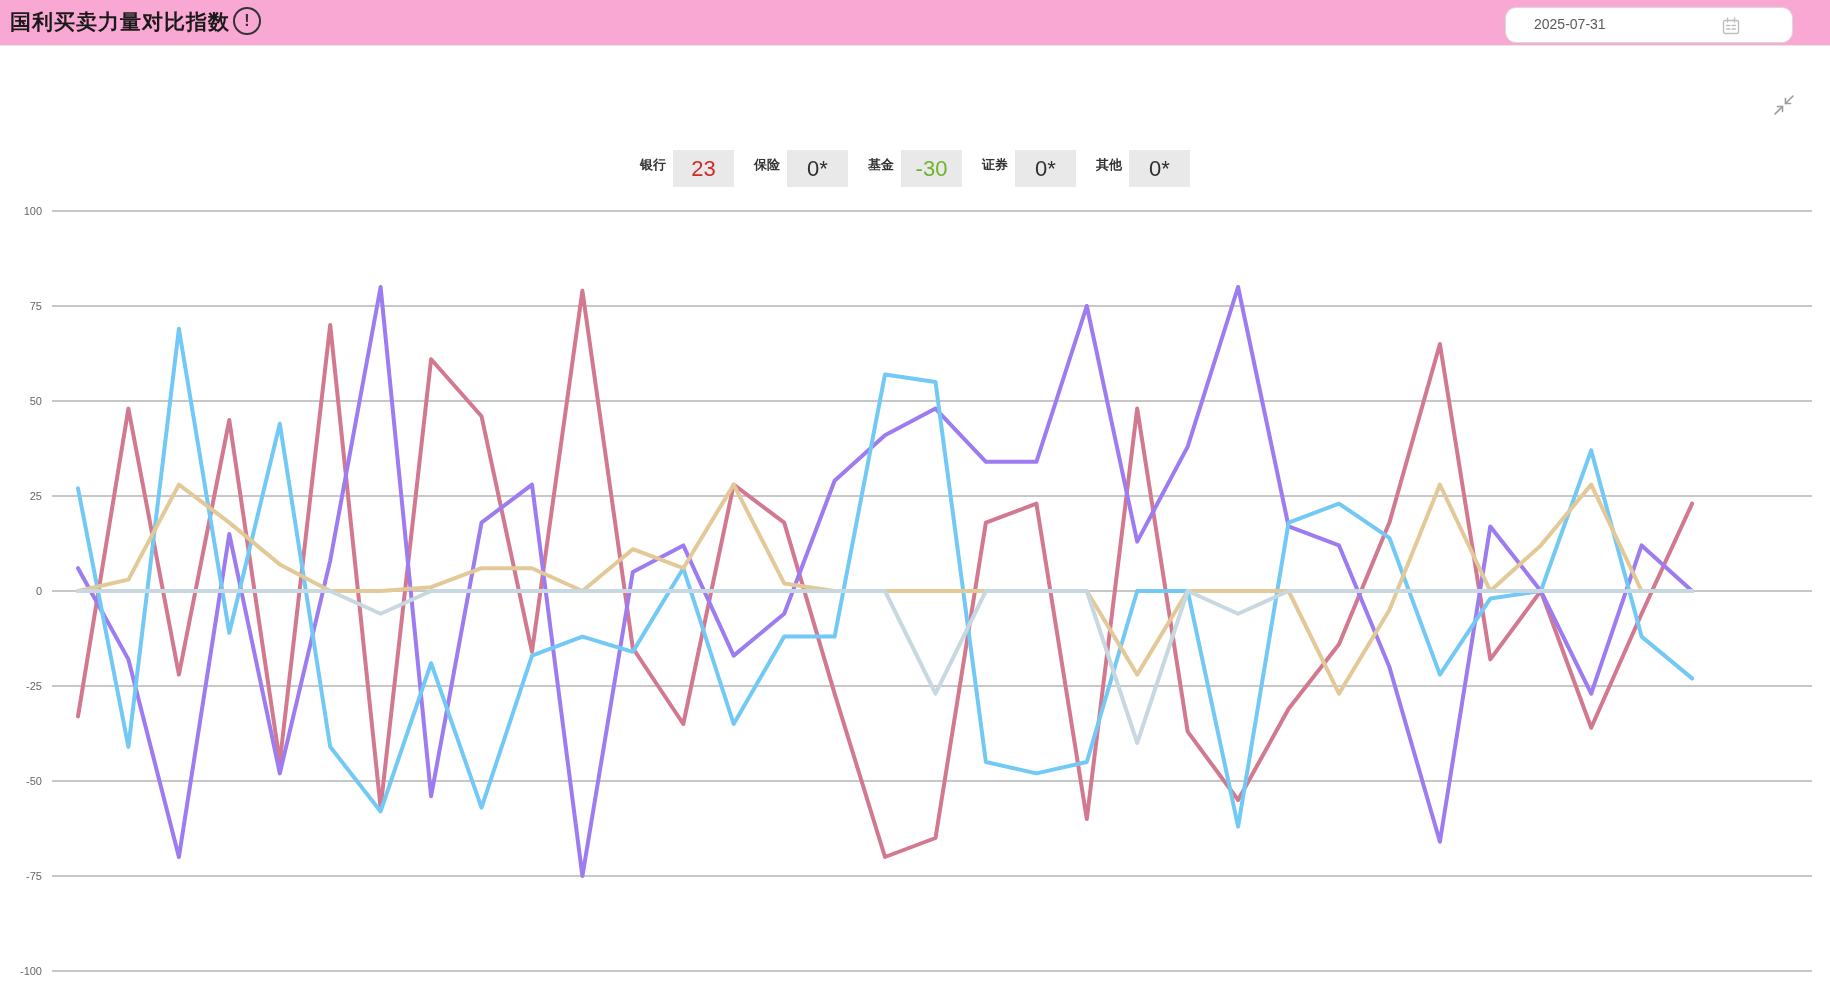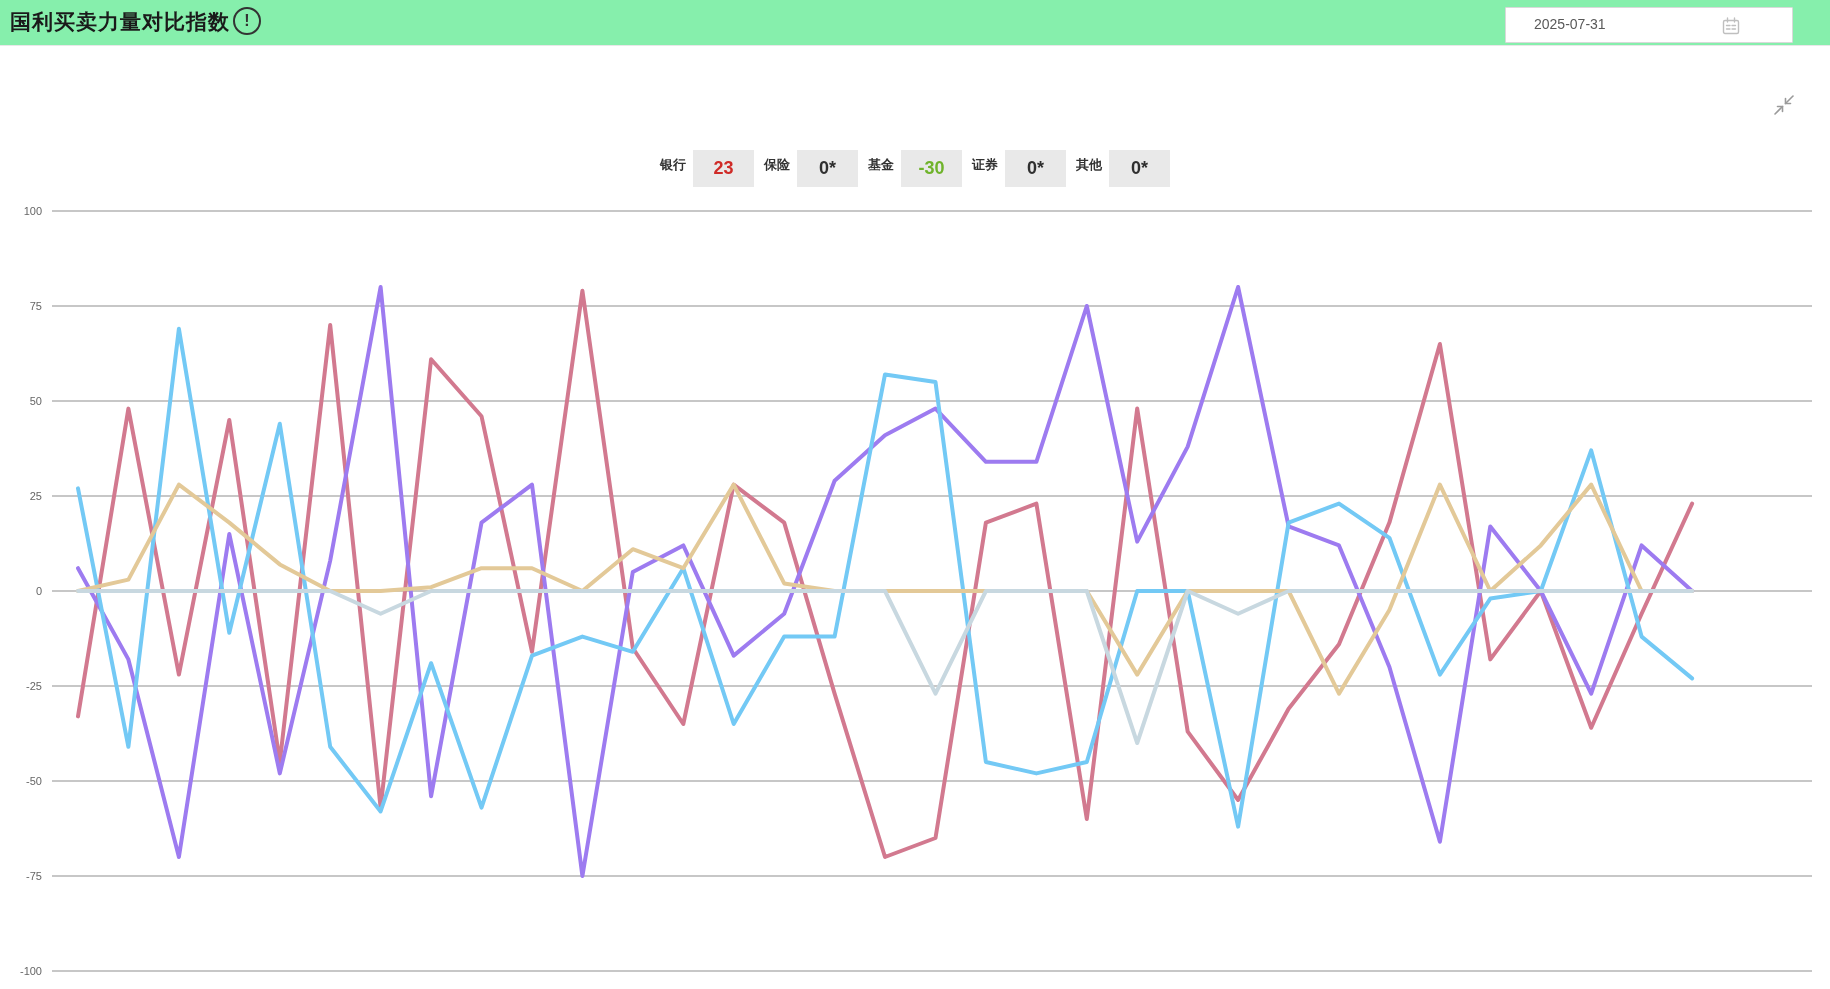--- a/index.html
+++ b/index.html
@@ -2,42 +2,42 @@
 <html><head>
 <meta charset="utf-8">
 <style>
   * { margin:0; padding:0; box-sizing:border-box; }
   html,body { width:1830px; height:989px; background:#fff; overflow:hidden;
               font-family:"Liberation Sans","DejaVu Sans",sans-serif; }
   .page { position:relative; width:1830px; height:989px; background:#fff; }
 
   
   .header { position:absolute; top:0; left:0; width:1830px; height:46px;
-            background:#86efac; border-bottom:1px solid #e8e8e8; }
+            background:#f9a8d4; border-bottom:1px solid #e8e8e8; }
   .header-title { position:absolute; left:10px; top:8px; font-size:21px; font-weight:bold;
                   color:#1a1a1a; letter-spacing:1px; }
   .info-icon { position:absolute; left:233px; top:7px; width:28px; height:28px;
                border:2px solid #333; border-radius:50%; color:#333; font-weight:bold;
                font-size:16px; text-align:center; line-height:24px; cursor:pointer; }
   .date-picker { position:absolute; left:1505px; top:7px; width:288px; height:36px;
-                 border:1px solid #d9d9d9; border-radius:1px; background:#fff; cursor:pointer; }
+                 border:1px solid #d9d9d9; border-radius:11px; background:#fff; cursor:pointer; }
   .date-text { position:absolute; left:28px; top:8px; font-size:14px; color:#595959; }
   .calendar-icon { position:absolute; right:52px; top:9px; width:18px; height:18px; }
 
   
   .chart-title { position:absolute; top:95px; left:0; width:1794px; text-align:center;
                  font-size:15px; color:#4d4d4d; }
   .collapse-icon { position:absolute; left:1772px; top:93px; width:24px; height:24px; cursor:pointer; }
 
   
   .legend-row { position:absolute; top:146px; left:0; width:1830px; height:37px;
-                display:flex; justify-content:center; align-items:center; gap:10px; }
+                display:flex; justify-content:center; align-items:center; gap:20px; }
   .legend-item { display:flex; align-items:center; gap:7px; }
   .legend-label { font-size:13px; font-weight:bold; color:#333; white-space:nowrap; }
-  .legend-value { width:61px; height:37px; background:#e9e9e9; font-size:18px; font-weight:bold;
+  .legend-value { width:61px; height:37px; background:#e9e9e9; font-size:22px; font-weight:normal;
                   color:#2f2f2f; display:flex; align-items:center; justify-content:center;margin-top:8px; }
 
   
   #plot-svg { position:absolute; top:0; left:0; width:1830px; height:989px; }
   .gridline { stroke:#8f8f8f; stroke-width:1; }
   .ytick { fill:#666; font-size:11px; text-anchor:end;
            font-family:"Liberation Sans","DejaVu Sans",sans-serif; }
   .icon-stroke { stroke:#9a9a9a; stroke-width:1.6; fill:none; stroke-linecap:round; }
   .cal-stroke  { stroke:#bfbfbf; stroke-width:1.4; fill:none; stroke-linecap:round; }
 </style>

